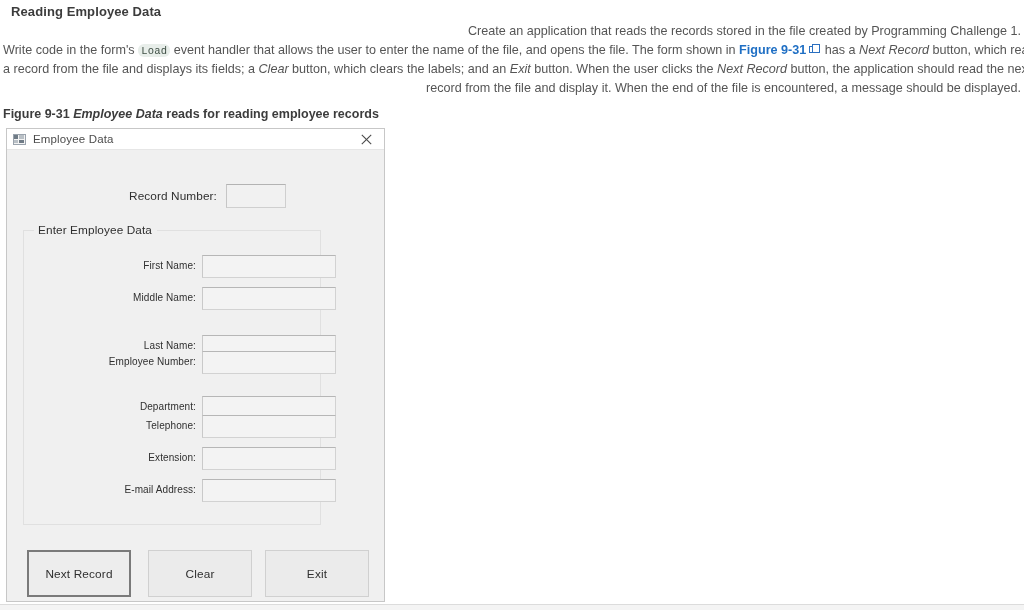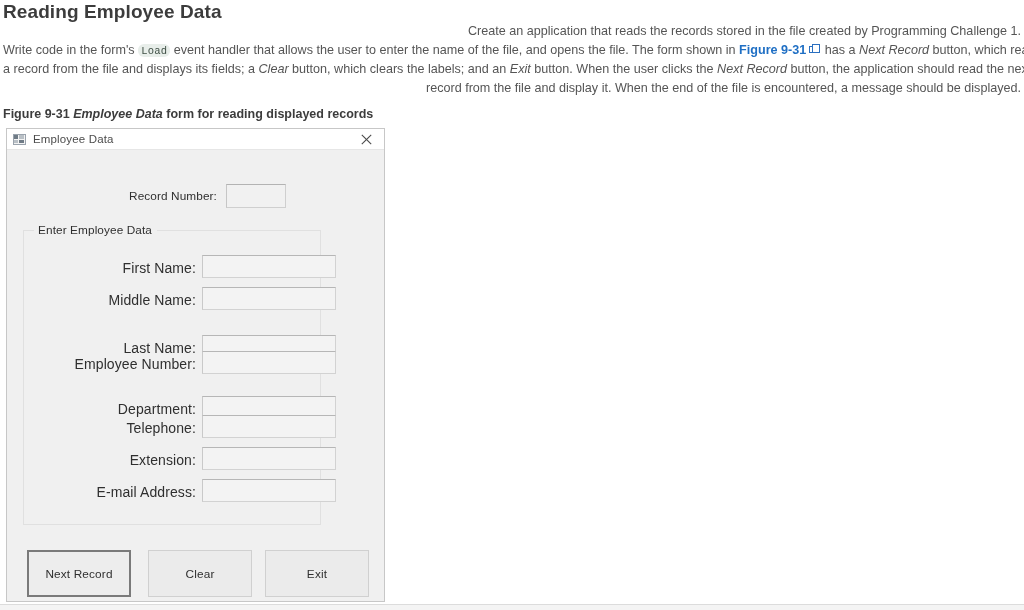--- a/index.html
+++ b/index.html
@@ -19,25 +19,25 @@
   }
 
   
   .doc {
     position: absolute;
     left: 3px;
     top: 3px;
     width: 1018px;
   }
   .doc-title {
-    font-size: 19px;
+    font-size: 13px;
     font-weight: bold;
     color: #3c3c3c;
     line-height: 17px;
-    margin: 0 0 2px 0;
+    margin: 0 0 2px 8px;
     letter-spacing: 0.1px;
   }
   .doc-body {
     font-size: 12.6px;
     line-height: 18.6px;
     color: #555555;
     margin: 0;
     text-align: right;
   }
   .doc-body .ln { display: block; white-space: nowrap; }
@@ -221,21 +221,21 @@
     left: 0;
     width: 100%;
     height: 24px;
   }
   .field-label {
     position: absolute;
     left: 0;
     top: 5px;
     width: 172px;
     text-align: right;
-    font-size: 14px;
+    font-size: 10px;
     color: #2f2f2f;
     letter-spacing: 0.1px;
     white-space: nowrap;
   }
   .field-box {
     position: absolute;
     left: 178px;
     top: 0;
     width: 134px;
     height: 23px;
@@ -303,21 +303,21 @@
   <div class="doc-title">Reading Employee Data</div>
   <div class="doc-body">
     <span class="ln">Create an application that reads the records stored in the file created by Programming Challenge 1.</span>
     <span class="ln">Write code in the form's <span class="code-span">Load</span> event handler that allows the user to enter the name of the file, and opens the file. The form shown in <a class="fig-link">Figure 9-31</a><span class="popout-icon"><span class="sq-back"></span><span class="sq-front"></span></span> has a <i>Next Record</i> button, which reads</span>
     <span class="ln">a record from the file and displays its fields; a <i>Clear</i> button, which clears the labels; and an <i>Exit</i> button. When the user clicks the <i>Next Record</i> button, the application should read the next</span>
     <span class="ln">record from the file and display it. When the end of the file is encountered, a message should be displayed.</span>
   </div>
 </div>
 
 <div class="fig-caption">
-  <span>Figure 9-31 </span><i>Employee Data</i><span> form for reading displayed records</span>
+  <span>Figure 9-31 </span><i>Employee Data</i><span> reads for reading employee records</span>
 </div>
 
 <div class="winform">
 
   <div class="titlebar">
     <span class="app-icon">
       <span class="ic-frame"></span>
       <span class="ic-q1"></span>
         <span class="ic-q2"></span>
       <span class="ic-q3"></span>

